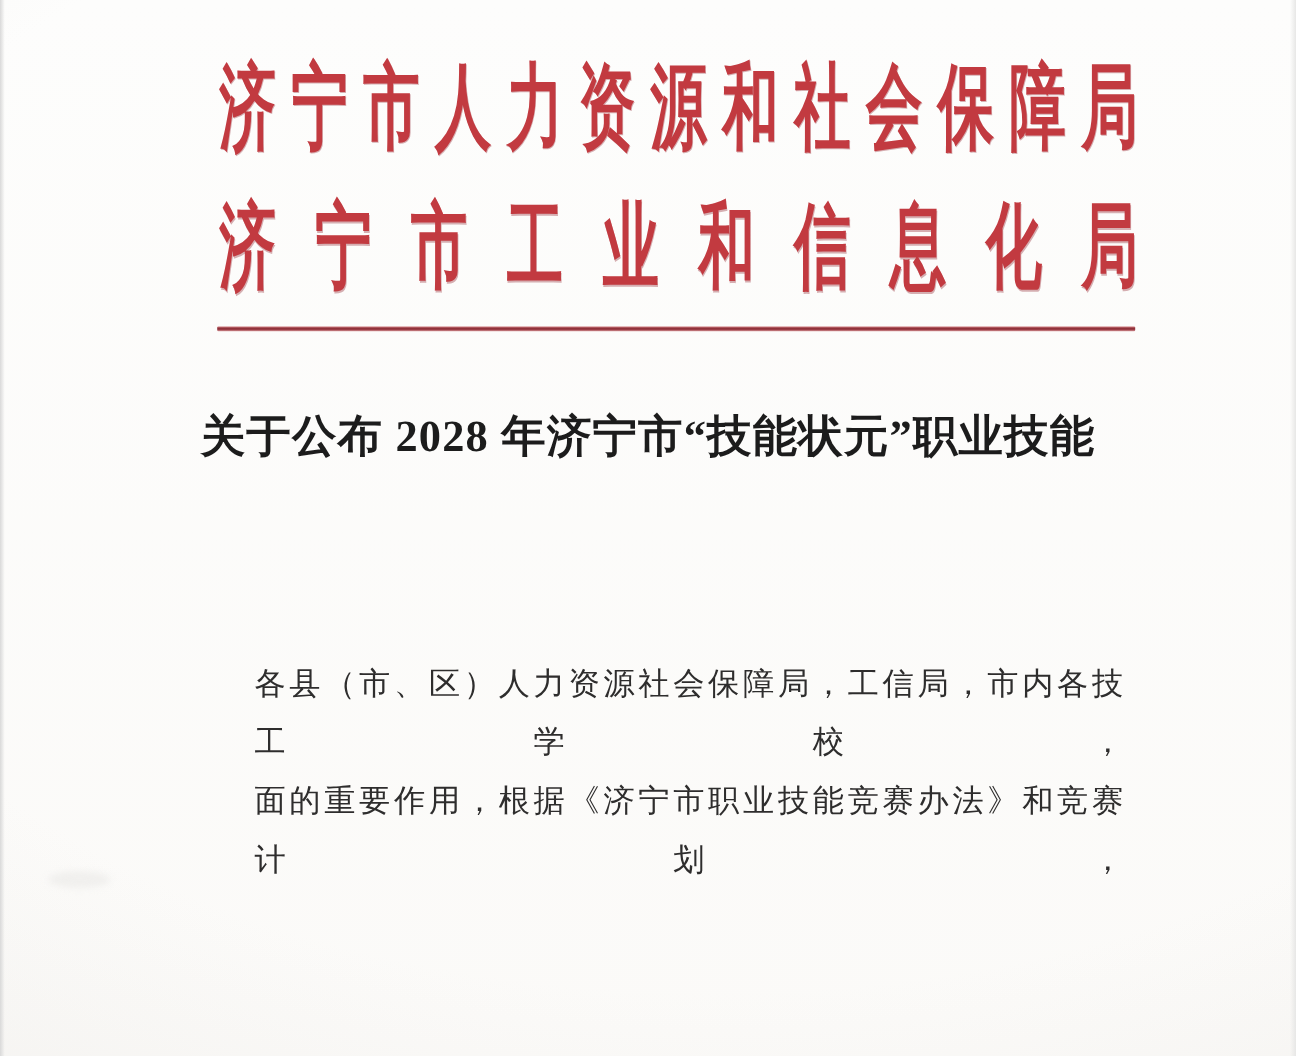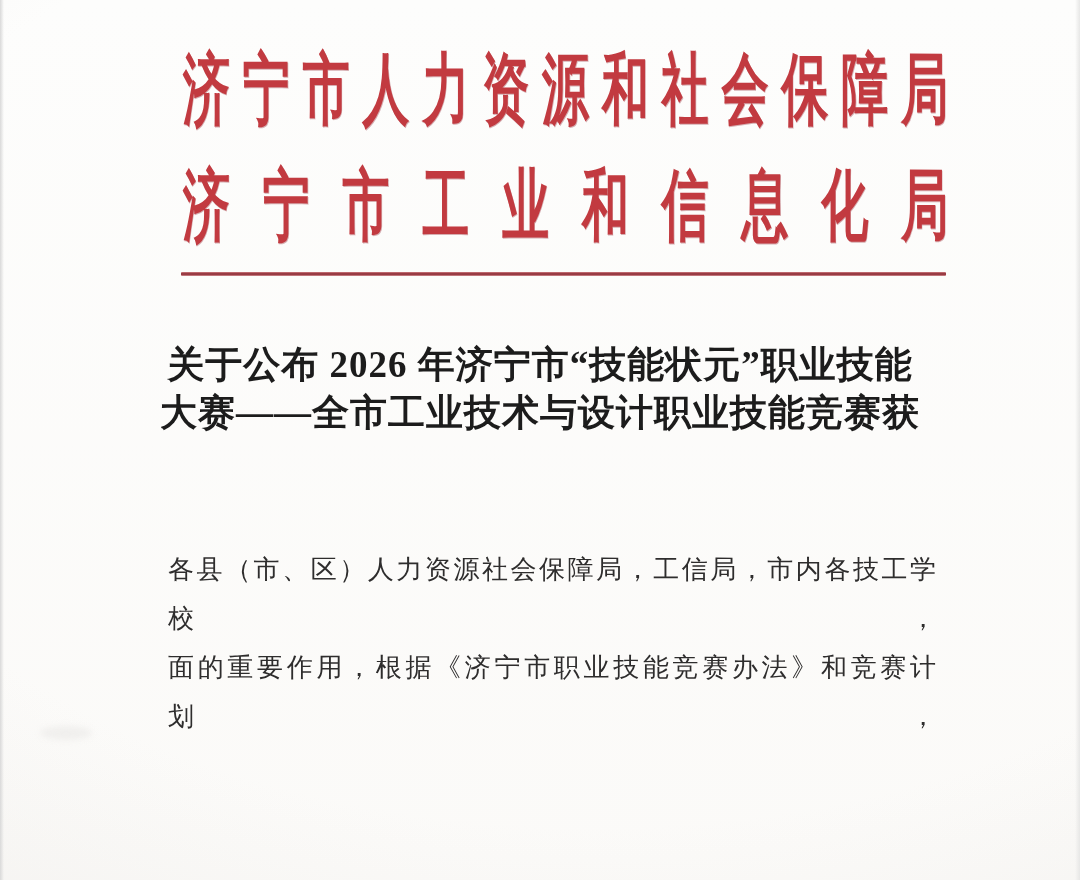--- a/index.html
+++ b/index.html
@@ -72,41 +72,41 @@
     font-size: 26px;
     line-height: 49px;
     color: #2e2d2d;
     letter-spacing: 2px;
   }
   .body-line { white-space: nowrap; }
   .body-line.just {
     white-space: normal;
     text-align: justify;
     text-align-last: justify;
+    margin-left: 44px;
   }
   .body-line.ind { text-indent: 2em; }
 </style>
 </head>
 <body>
 
 <div class="page">
 
   <div class="edge-left"></div>
   <div class="edge-right"></div>
   <div class="smudge"></div>
 
   <div class="hdr-line hdr-1">济宁市人力资源和社会保障局</div>
 
   <div class="hdr-line hdr-2">济宁市工业和信息化局</div>
 
   <div class="red-divider"></div>
 
   <div class="doc-title">
-    <div>关于公布 2026 年济宁市“技能状元”职业技能</div>
-    <div>大赛——全市工业技术与设计职业技能竞赛获</div>
+    <div>关于公布 2028 年济宁市“技能状元”职业技能</div>
   </div>
 
   <div class="doc-body">
     <div class="body-line just">各县（市、区）人力资源社会保障局，工信局，市内各技工学校，</div>
     <div class="body-line just">面的重要作用，根据《济宁市职业技能竞赛办法》和竞赛计划，</div>
 
   </div>
 
 </div>
 

